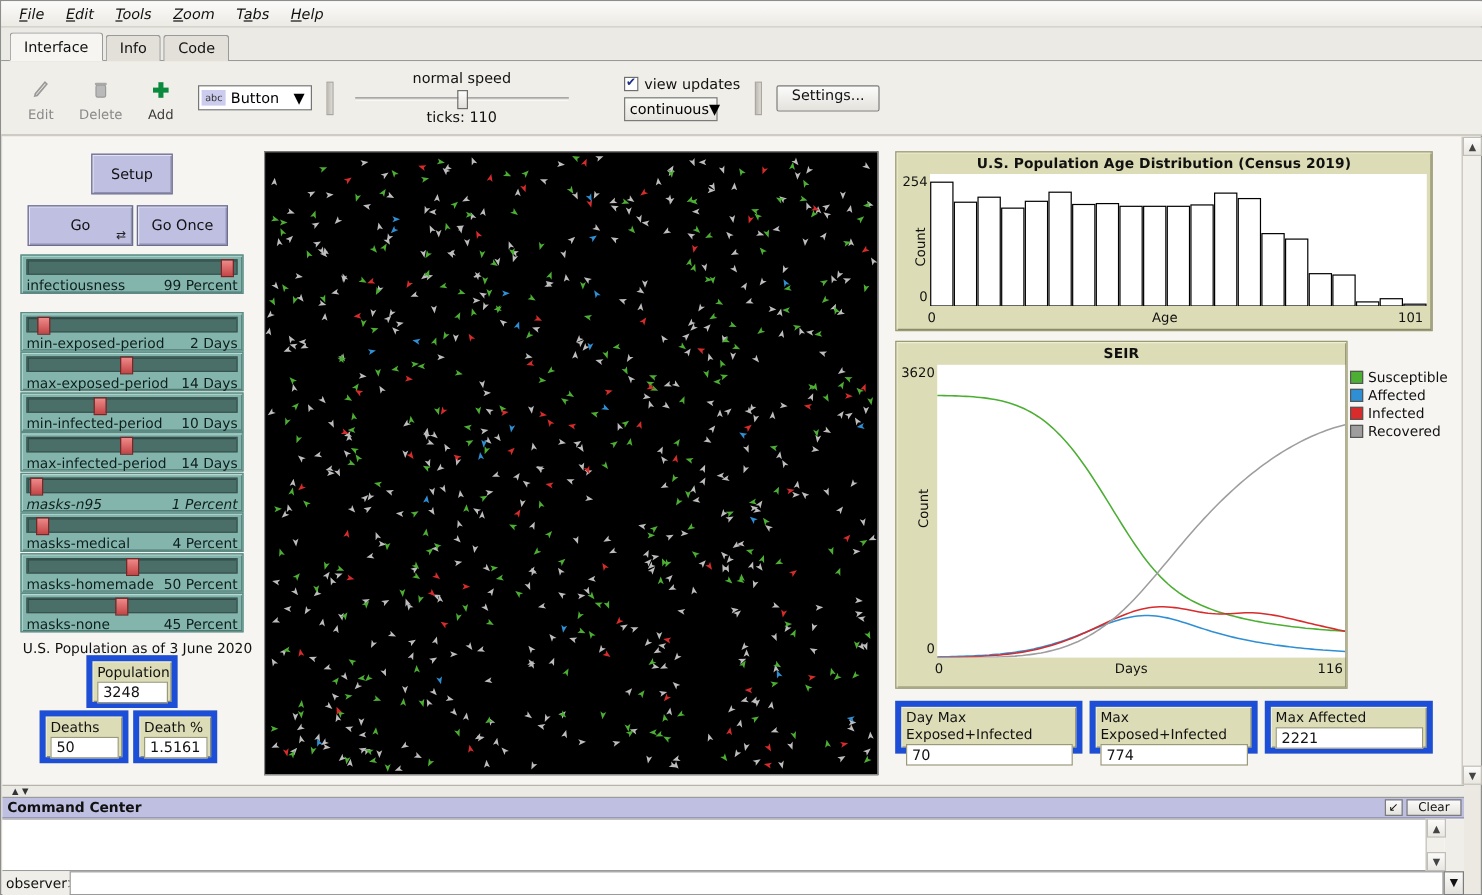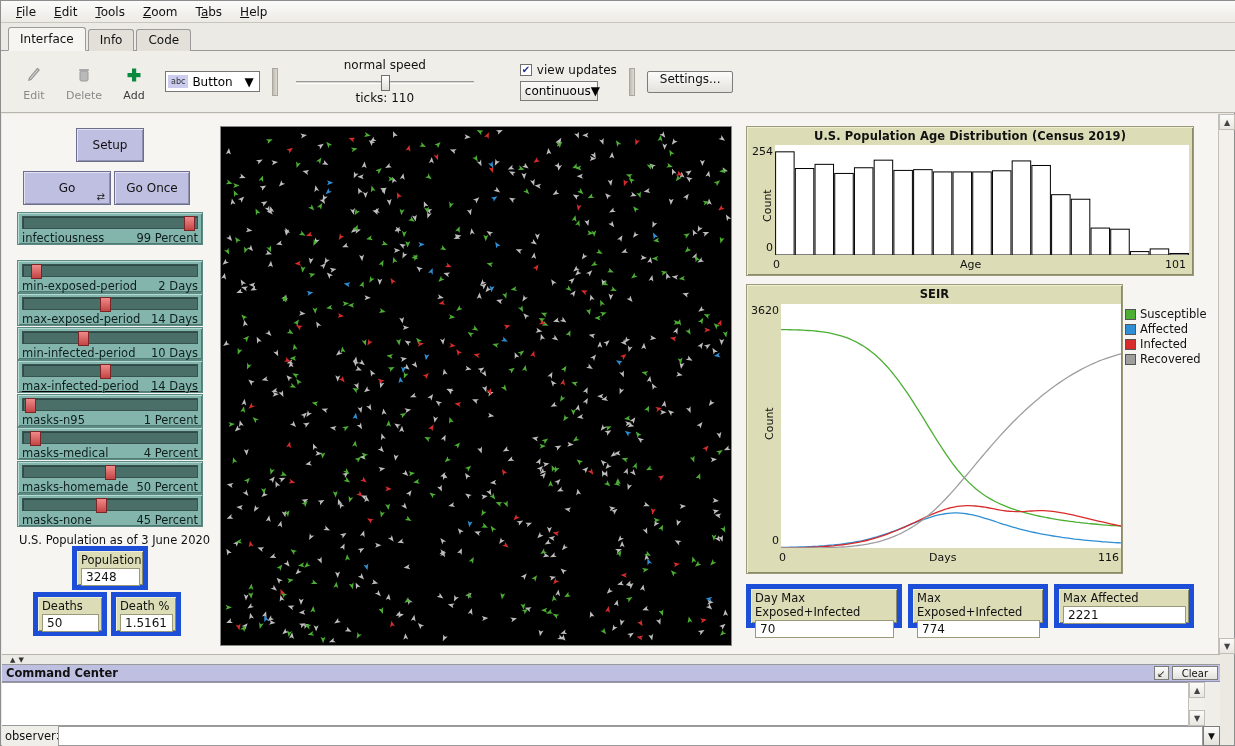--- a/index.html
+++ b/index.html
@@ -21,20 +21,21 @@
   
   #menubar {
     position: absolute; left: 0; top: 0; width: 1235px; height: 22px;
     background: linear-gradient(to bottom, #fbfbfa 0%, #eceae4 100%);
     border-bottom: 1px solid #c9c6bf;
     display: flex; align-items: center; padding-left: 6px;
   }
   .menu-item {
     padding: 2px 9px; font-size: 12px; color: #101010; cursor: default;
     white-space: nowrap;
+    font-style: italic;
   }
   .menu-item u { text-decoration: underline; }
 
   
   #tabstrip {
     position: absolute; left: 0; top: 22px; width: 1235px; height: 28px;
     background: #eceae4;
     border-bottom: 1px solid #9a9a9a;
     display: flex; align-items: flex-end; padding-left: 7px;
   }
@@ -426,30 +427,30 @@
         </div>
         <div class="nl-slider" style="left: 15px; top: 213px; width: 186px; height: 33px;">
           <div class="strack">
             <div class="sknob" style="left: calc(34% - 3.74px);"></div>
           </div>
           <div class="srow">
             <span>min-infected-period</span>
             <span>10 Days</span>
           </div>
         </div>
-        <div class="nl-slider" style="left: 15px; top: 246px; width: 186px; height: 33px; text-decoration: underline;">
+        <div class="nl-slider" style="left: 15px; top: 246px; width: 186px; height: 33px;">
           <div class="strack">
             <div class="sknob" style="left: calc(47% - 5.17px);"></div>
           </div>
           <div class="srow">
             <span>max-infected-period</span>
             <span>14 Days</span>
           </div>
         </div>
-        <div class="nl-slider" style="left: 15px; top: 280px; width: 186px; height: 33px;">
+        <div class="nl-slider" style="left: 15px; top: 280px; width: 186px; height: 33px; font-style: italic;">
           <div class="strack">
             <div class="sknob" style="left: calc(1% - 0.11px);"></div>
           </div>
           <div class="srow">
             <span>masks-n95</span>
             <span>1 Percent</span>
           </div>
         </div>
         <div class="nl-slider" style="left: 15px; top: 313px; width: 186px; height: 33px;">
           <div class="strack">

